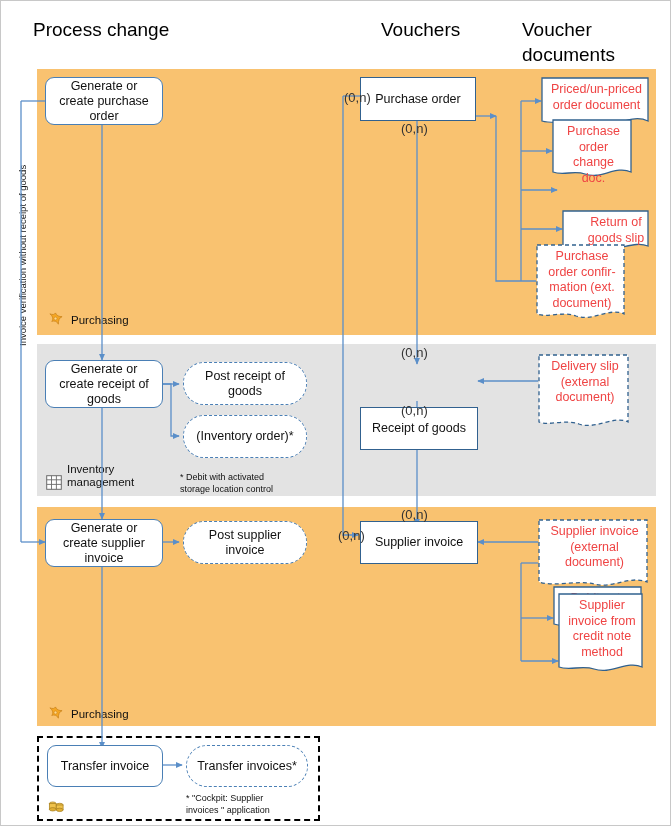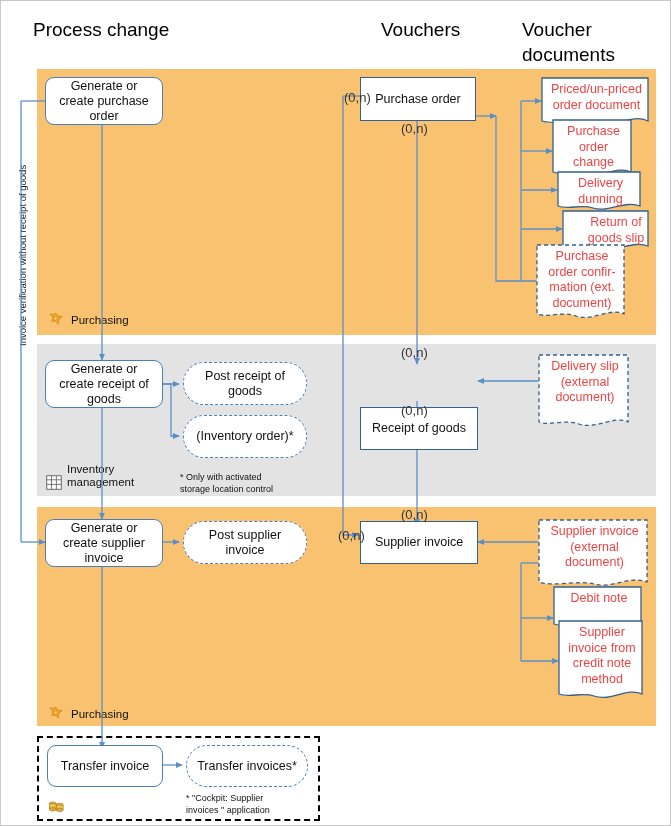--- a/index.html
+++ b/index.html
@@ -221,27 +221,20 @@
 
   <div class="docshape" style="left:551px; top:118px; width:80px; height:60px;">
     <svg width="80" height="60" viewBox="0 0 80 60">
       <path d="M1,1 H79 V53 C64,46 48,61 33,55 C22,51 11,57 1,53 Z" fill="#ffffff" stroke="#31618f" stroke-width="1.3"></path>
     </svg>
     <div class="doctext" style="width:80px;height:60px;">Purchase
 order change
 doc.</div>
   </div>
 
-  <div class="docshape" style="left:556px; top:170px; width:84px; height:41px;">
-    <svg width="84" height="41" viewBox="0 0 84 41">
-      <path d="M1,1 H83 V35 C68,29 52,42 36,37 C24,33 11,39 1,35 Z" fill="#ffffff" stroke="#31618f" stroke-width="1.3"></path>
-    </svg>
-    <div class="doctext" style="width:84px;height:41px;">Delivery
-dunning</div>
-  </div>
 
   <div class="docshape" style="left:561px; top:209px; width:87px; height:42px;">
     <svg width="87" height="42" viewBox="0 0 87 42">
       <path d="M1,1 H86 V36 C71,30 55,43 38,38 C25,34 11,40 1,36 Z" fill="#ffffff" stroke="#31618f" stroke-width="1.3"></path>
     </svg>
     <div class="doctext" style="width:105px;height:42px;">Return of
 goods slip</div>
   </div>
 
   <div class="docshape" style="left:535px; top:243px; width:89px; height:80px;">
@@ -272,21 +265,21 @@
 document)</div>
   </div>
 
   <div class="docshape" style="left:552px; top:585px; width:76px; height:45px;">
     <svg width="89" height="45" viewBox="0 0 89 45">
       <path d="M1,1 H88 V38 C73,32 57,45 40,40 C27,36 11,42 1,38 Z" fill="#ffffff" stroke="#31618f" stroke-width="1.3"></path>
     </svg>
     <div class="doctext" style="width:89px;height:45px;">Debit note</div>
   </div>
 
-  <div class="docshape" style="left:557px; top:619px; width:107px; height:85px;">
+  <div class="docshape" style="left:557px; top:592px; width:107px; height:85px;">
     <svg width="85" height="85" viewBox="0 0 85 85">
       <path d="M1,1 H84 V74 C69,67 53,82 36,76 C24,72 11,78 1,74 Z" fill="#ffffff" stroke="#31618f" stroke-width="1.3"></path>
     </svg>
     <div class="doctext" style="width:85px;height:85px;">Supplier
 invoice from
 credit note
 method</div>
   </div>
 
   <div class="card" style="left:343px; top:92px;">(0,n)</div>
@@ -321,20 +314,20 @@
   <svg class="lane-icon" style="left:47px; top:797px;" width="17" height="16" viewBox="0 0 18 17">
     <ellipse cx="5" cy="6" rx="3.6" ry="1.8" fill="#f0c24b" stroke="#a8801f" stroke-width="0.8"></ellipse>
     <rect x="1.4" y="6" width="7.2" height="6" fill="#f0c24b" stroke="#a8801f" stroke-width="0.8"></rect>
     <ellipse cx="5" cy="12" rx="3.6" ry="1.8" fill="#e0ae33" stroke="#a8801f" stroke-width="0.8"></ellipse>
     <ellipse cx="12.4" cy="7.4" rx="3.6" ry="1.8" fill="#f0c24b" stroke="#a8801f" stroke-width="0.8"></ellipse>
     <rect x="8.8" y="7.4" width="7.2" height="5.2" fill="#f0c24b" stroke="#a8801f" stroke-width="0.8"></rect>
     <ellipse cx="12.4" cy="12.6" rx="3.6" ry="1.8" fill="#e0ae33" stroke="#a8801f" stroke-width="0.8"></ellipse>
   </svg>
   <div class="lane-label" style="left:75px; top:780px; font-size:12.5px;margin-top:47px;">Financials</div>
 
-  <div class="footnote" style="left:179px; top:471px;">* Only with activated
+  <div class="footnote" style="left:179px; top:471px;">* Debit with activated
 storage location control</div>
   <div class="footnote" style="left:185px; top:792px;">* "Cockpit: Supplier
 invoices " application</div>
 
   <div class="vlabel" style="left:16px; top:345px;">Invoice verification without receipt of goods</div>
 
 </div>
 
 </body></html>

